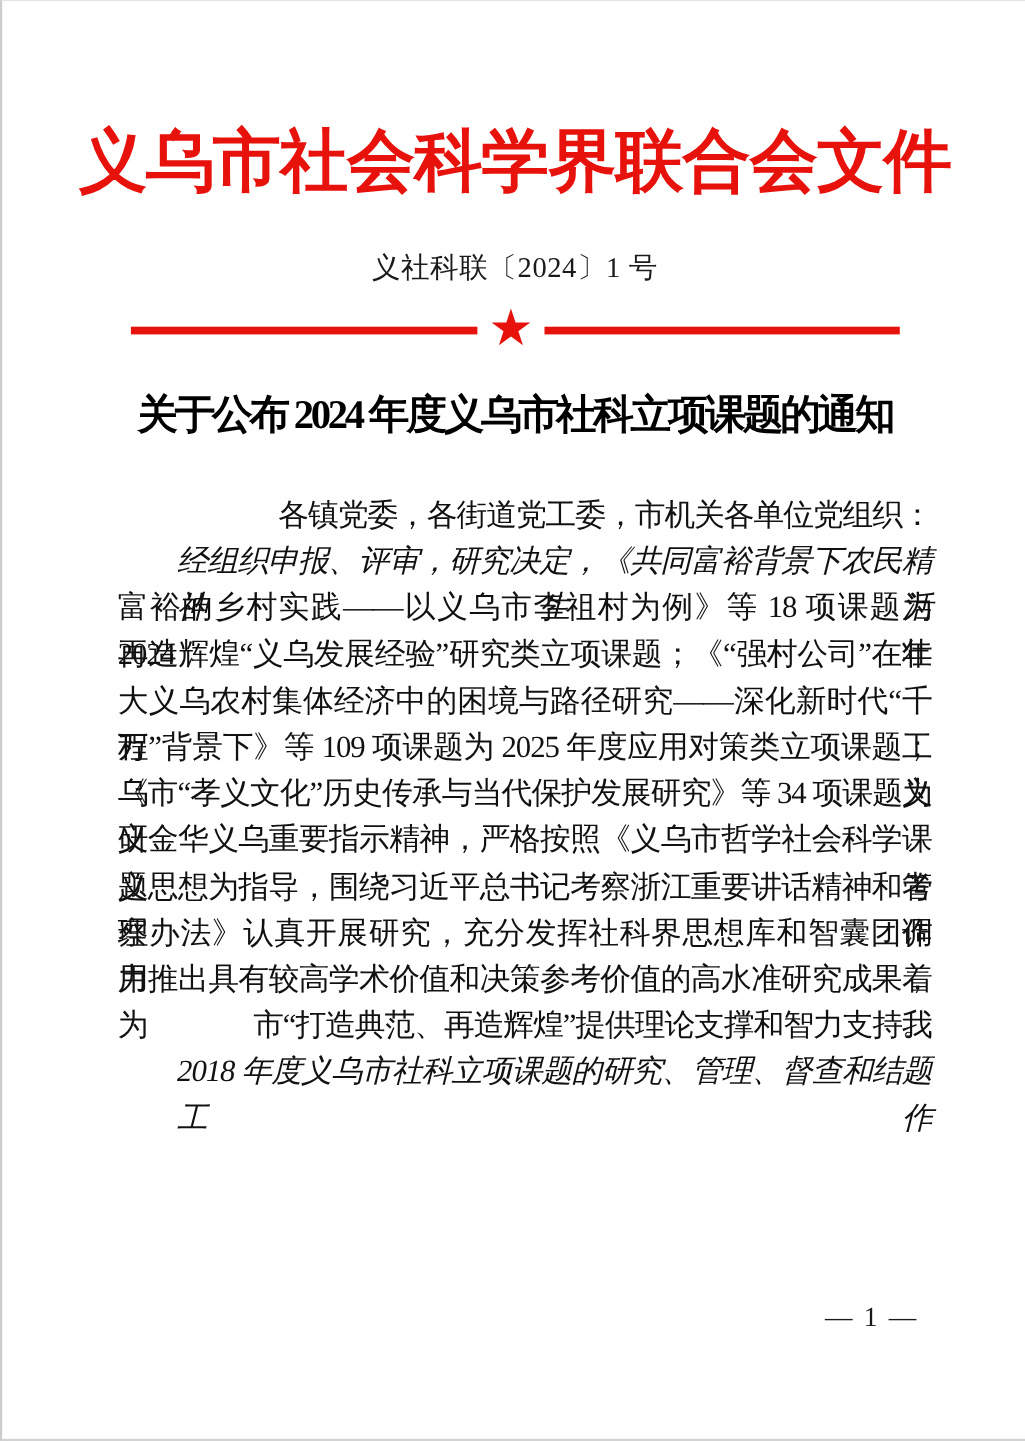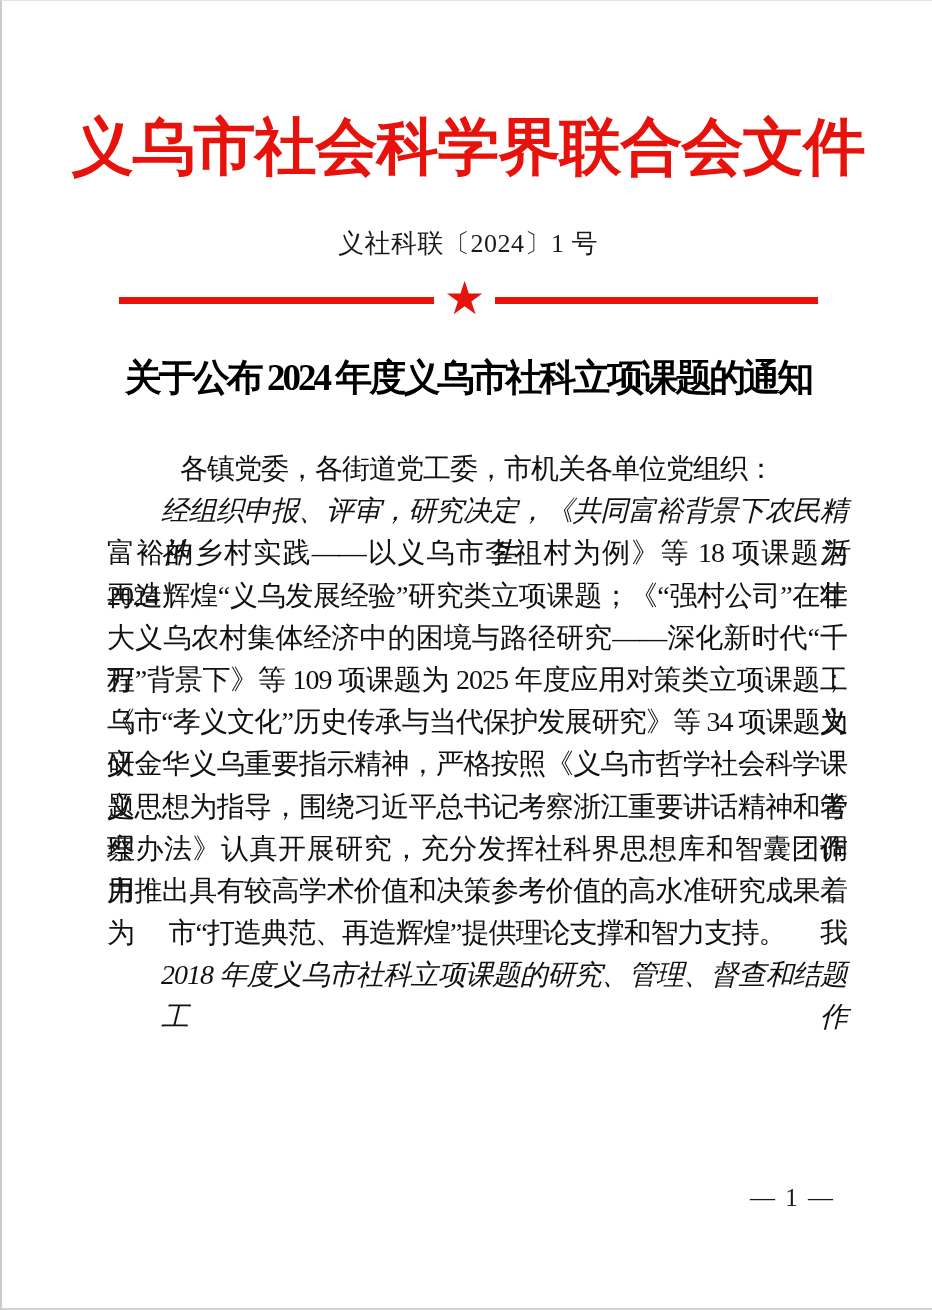--- a/index.html
+++ b/index.html
@@ -52,21 +52,21 @@
     letter-spacing: -3px;
     color: #000000;
     white-space: nowrap;
   }
   .body-text {
     position: absolute; left: 105px; top: 447px; width: 740px;
     font-size: 28px; line-height: 42.2px;
     letter-spacing: -1px;
     color: #111111;
   }
-  .body-line { height: 42.2px; white-space: nowrap; text-align: center; }
+  .body-line { height: 42.2px; white-space: nowrap; text-align: right; }
   .body-line.justify {
     white-space: normal;
     text-align: justify;
     text-align-last: justify;
   }
   .body-line.indent { padding-left: 54px; font-style: italic; }
   .page-number {
     position: absolute; top: 1182px; right: 97px;
     font-size: 25px; line-height: 30px;
     color: #1a1a1a;

